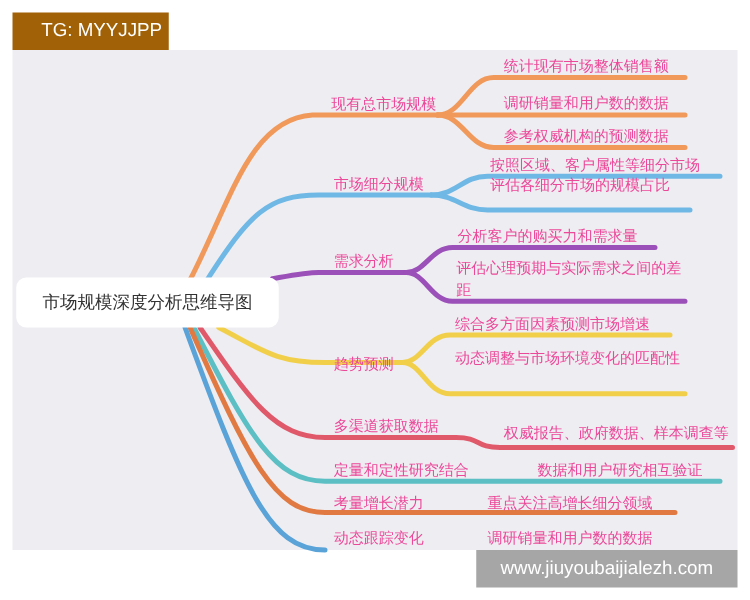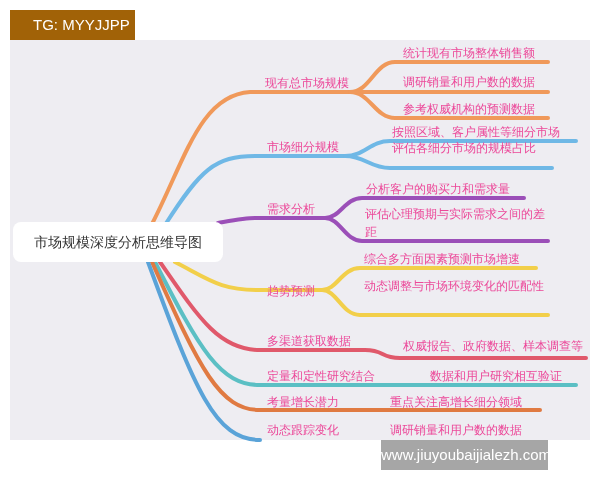--- a/index.html
+++ b/index.html
@@ -12,21 +12,21 @@
     position: absolute; left: 10px; top: 40px; width: 580px; height: 400px;
     background: #eeedf2;
   }
   .tg-badge {
     position: absolute; left: 10px; top: 10px; width: 125px; height: 30px;
     background: #a16207; color: #ffffff; font-size: 15px;
     font-family: "Liberation Sans", sans-serif;
     line-height: 30px; padding-left: 23px; box-sizing: border-box;
   }
   .watermark {
-    position: absolute; left: 381px; top: 440px; width: 167px; height: 30px;
+    position: absolute; left: 381px; top: 440px; width: 209px; height: 30px;
     background: #a6a6a6; color: #ffffff; font-size: 15px;
     font-family: "Liberation Sans", sans-serif;
     line-height: 30px; text-align: center;
   }
   svg.links { position: absolute; left: 0; top: 0; width: 600px; height: 480px; }
   .root {
     position: absolute; left: 13px; top: 222px; width: 210px; height: 40px;
     background: #ffffff; border-radius: 8px;
     font-size: 14px; color: #333; line-height: 40px; text-align: center;
   }

